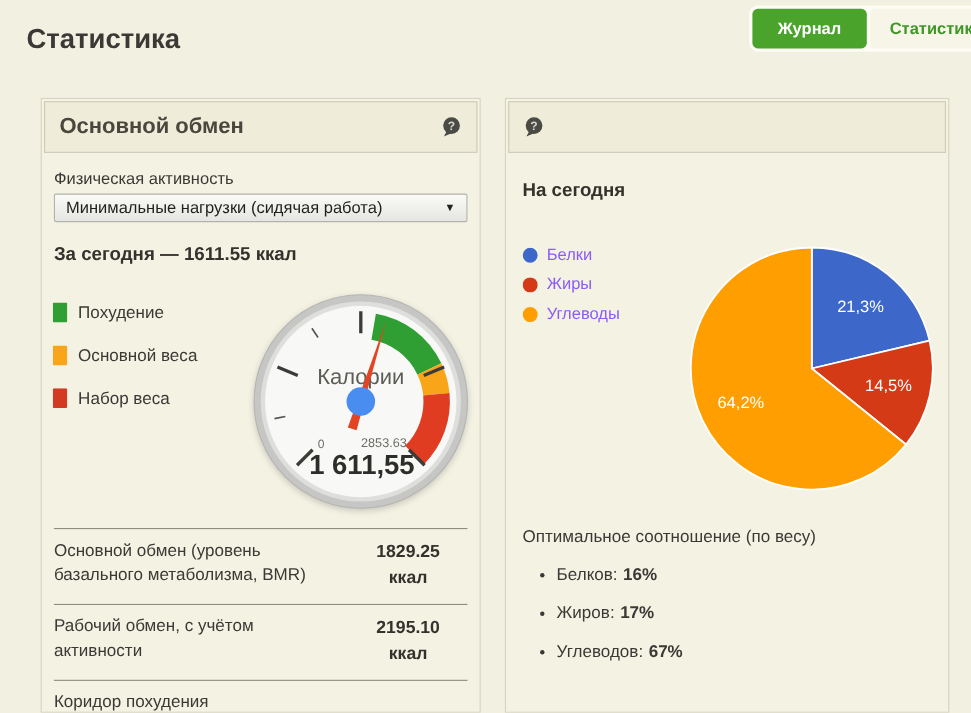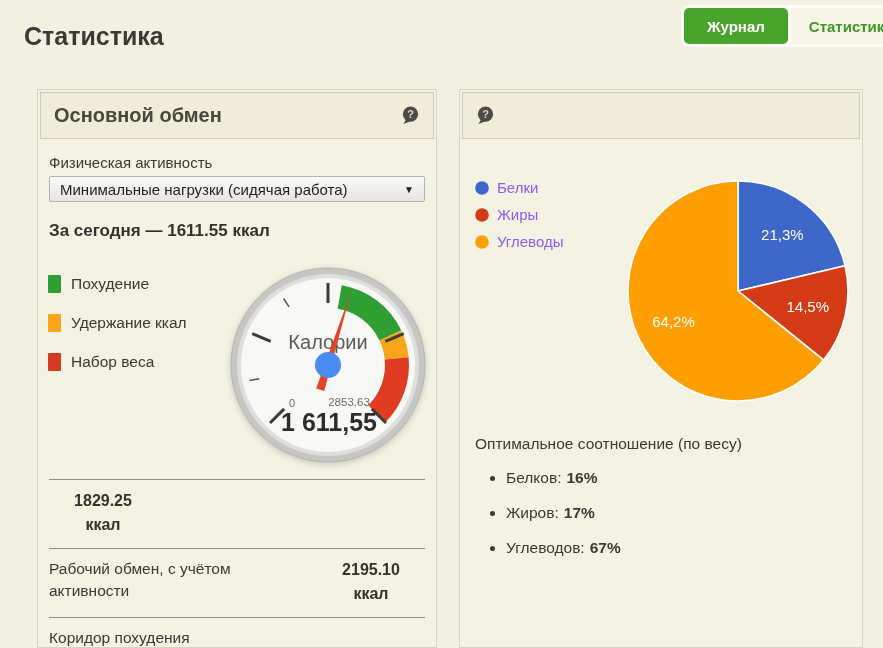--- a/index.html
+++ b/index.html
@@ -49,21 +49,21 @@
     background:linear-gradient(#fafaf8,#e5e5e1);
     border:1px solid #b3b3ab; border-radius:2px;
     display:flex; align-items:center; padding:0 10px;
     font-size:15px; color:#1f1f1d; cursor:pointer;
   }
   .activity-select .sel-text { flex:1; }
   .activity-select .arrow { font-size:10px; color:#222; }
   .today-line { margin:19px 11px 0; font-size:17px; font-weight:bold; color:#33322d; }
   .gauge-block { display:flex; margin:24px 8px 0 6px; }
   .g-legend { width:168px; padding:10px 0 0 4px; }
-  .g-item { display:flex; align-items:flex-start; margin-bottom:20px; }
+  .g-item { display:flex; align-items:center; margin-bottom:20px; }
   .g-item svg { margin-right:9px; flex:none; }
   .g-item .lbl { font-size:15.5px; color:#3a3935; }
   .gauge-wrap { margin-left:auto; }
   #gauge-svg { filter:drop-shadow(0 2px 3px rgba(0,0,0,0.18)); }
   .metab-rows { margin:10px 11px 0; }
   .m-row { display:flex; align-items:flex-start; border-top:1px solid #8f8d82; padding:9px 0 11px; }
   .m-label { flex:1; font-size:15.5px; line-height:1.45; color:#3a3935; padding-right:6px; }
   .m-value { width:108px; text-align:center; font-size:16px; font-weight:bold; color:#33322d; line-height:1.5; }
   .m-value span { display:block; }
   
@@ -114,21 +114,21 @@
       <div class="g-item">
         <svg width="14" height="19">
             <rect x="0" y="0" width="13" height="18" rx="1" fill="#2f9e33"></rect>
           </svg>
         <span class="lbl">Похудение</span>
       </div>
       <div class="g-item">
         <svg width="14" height="19">
             <rect x="0" y="0" width="13" height="18" rx="1" fill="#f9a51a"></rect>
           </svg>
-        <span class="lbl">Удержание ккал</span>
+        <span class="lbl">Основной веса</span>
       </div>
       <div class="g-item">
         <svg width="14" height="19">
             <rect x="0" y="0" width="13" height="18" rx="1" fill="#d23b22"></rect>
           </svg>
         <span class="lbl">Набор веса</span>
       </div>
     </div>
     <div class="gauge-wrap">
       <svg id="gauge-svg" width="200" height="200" viewBox="0 0 200 200">
@@ -154,20 +154,21 @@
             <polygon points="100,23 104.2,126 95.8,126" fill="#e34424" stroke-linejoin="round" transform="rotate(17.47894786640174 100 100)"></polygon>
             <circle cx="100" cy="100" r="13" fill="#4a8df0"></circle>
           </g>
         <text x="101" y="166" text-anchor="middle" font-size="25" font-weight="bold" fill="#2e2d2a">1 611,55</text>
       </svg>
     </div>
   </div>
 
   <div class="metab-rows">
     <div class="m-row">
+      <div class="m-label">Основной обмен (уровень базального метаболизма, BMR)</div>
       <div class="m-value">
         <span>1829.25</span>
           <span>ккал</span>
       </div>
     </div>
     <div class="m-row">
       <div class="m-label">Рабочий обмен, с учётом активности</div>
       <div class="m-value">
         <span>2195.10</span>
           <span>ккал</span>
@@ -187,20 +188,21 @@
   <div class="panel-header">
     <button class="help-btn">
       <svg width="19" height="19" viewBox="0 0 19 19">
         <circle cx="9.5" cy="8.2" r="7.6" fill="#4b4b45"></circle>
         <polygon points="5,13.5 2.5,18 9.5,15.2" fill="#4b4b45"></polygon>
         <text x="9.5" y="12.2" text-anchor="middle" font-size="11" font-weight="bold" fill="#d8d6cc">?</text>
       </svg>
     </button>
   </div>
 
+  <div class="subtitle">На сегодня</div>
 
   <div class="bju-block">
     <div class="p-legend">
       <div class="p-item">
         <svg width="14" height="14">
             <circle cx="7" cy="7" r="6.8" fill="#3d68c9"></circle>
           </svg>
         <span class="lbl">Белки</span>
       </div>
       <div class="p-item">

